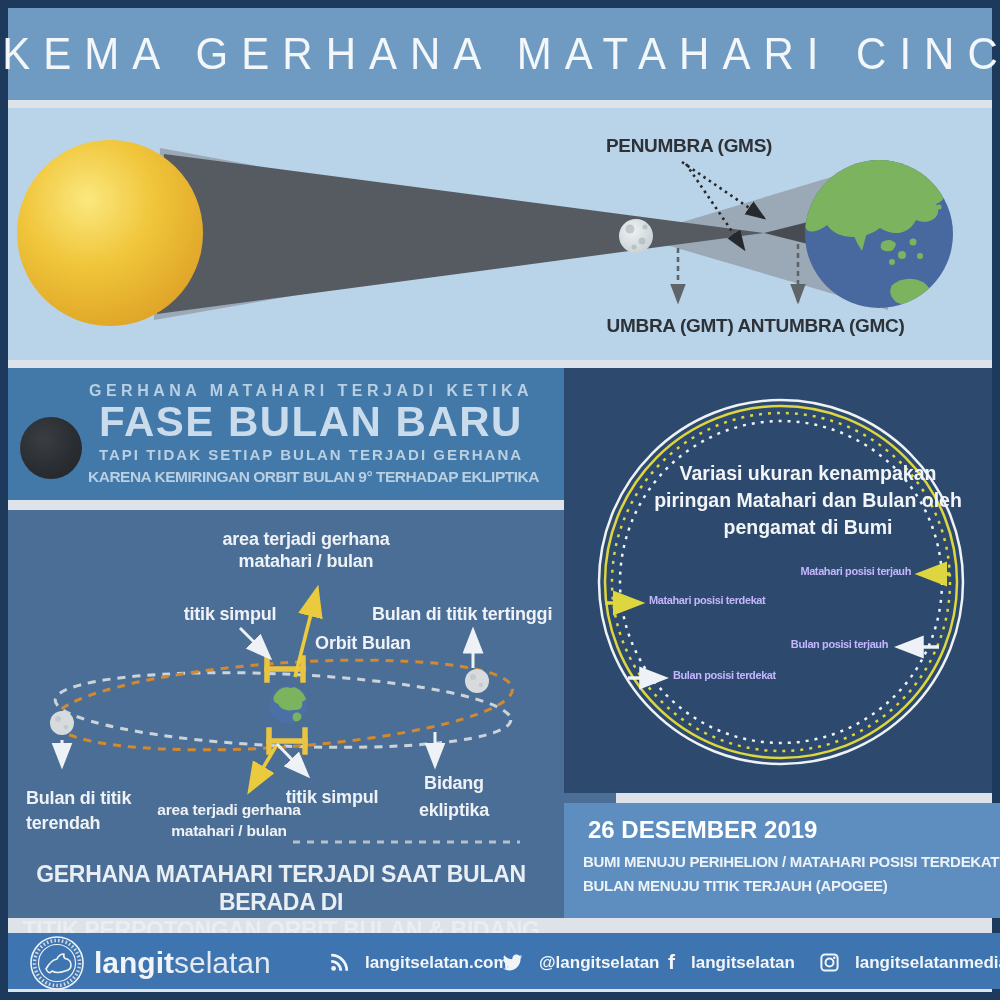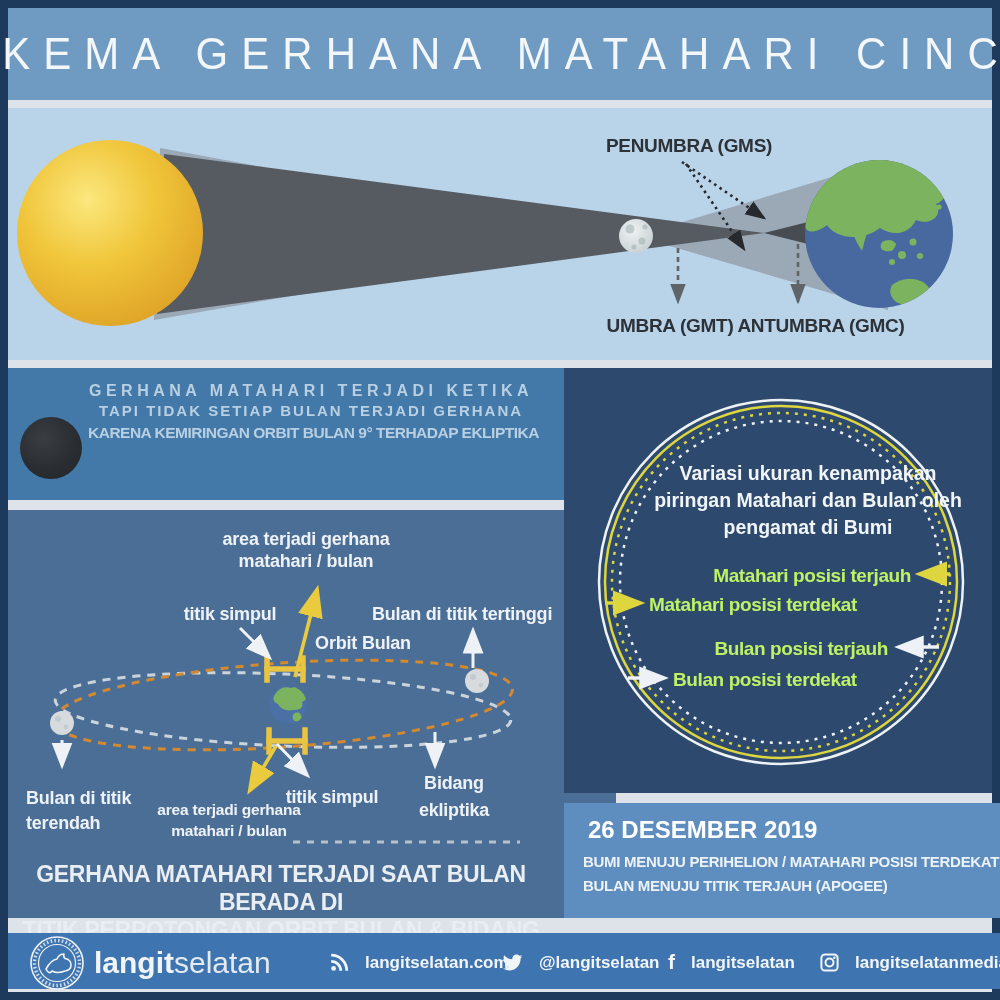--- a/index.html
+++ b/index.html
@@ -41,21 +41,21 @@
     background:radial-gradient(circle at 38% 35%, #3a3d42 0%, #2a2d31 55%, #222428 100%);}
   
   .olabel{position:absolute;color:#eef2f6;font-weight:700;font-size:18px;
     letter-spacing:-0.2px;white-space:nowrap;}
   .ocenter{text-align:center;}
   .ocaption{position:absolute;left:0;top:350px;width:546px;text-align:center;
     color:#e9eef3;font-weight:700;font-size:23px;line-height:28px;letter-spacing:-0.3px;}
   
   .vtitle{position:absolute;left:64px;top:92px;width:360px;text-align:center;
     color:#f2f5f8;font-weight:700;font-size:19.5px;line-height:27px;}
-  .vlabel{position:absolute;color:#bef264;font-weight:700;font-size:19px;
+  .vlabel{position:absolute;color:#c4b5fd;font-weight:700;font-size:11px;
     letter-spacing:-0.4px;white-space:nowrap;}
   
   .ddate{position:absolute;left:24px;top:13px;color:#ffffff;font-weight:700;font-size:24px;}
   .dline{position:absolute;left:19px;color:#edf2f7;font-weight:700;font-size:15px;
     letter-spacing:-0.3px;white-space:nowrap;}
   
   .brand{position:absolute;left:86px;top:13px;font-size:30px;color:#f2f5f8;white-space:nowrap;}
   .brand .b{font-weight:700;}
   .brand .l{font-weight:300;opacity:.92;}
   .social{position:absolute;top:0;height:59px;display:flex;align-items:center;gap:16px;
@@ -143,20 +143,21 @@
     </svg>
     <div class="shadow-label" style="left:596px;top:27px;width:170px;">PENUMBRA (GMS)</div>
     <div class="shadow-label" style="left:592px;top:207px;width:140px;">UMBRA (GMT)</div>
     <div class="shadow-label" style="left:728px;top:207px;width:170px;">ANTUMBRA (GMC)</div>
   </div>
 
   <div class="panel pmoon">
     <div class="newmoon"></div>
     <div class="nm-text">
       <div class="nm1">GERHANA MATAHARI TERJADI KETIKA</div>
+      <div class="nm2">FASE BULAN BARU</div>
       <div class="nm3">TAPI TIDAK SETIAP BULAN TERJADI GERHANA</div>
       <div class="nm4">KARENA KEMIRINGAN ORBIT BULAN 9° TERHADAP EKLIPTIKA</div>
     </div>
   </div>
 
   <div class="panel porbit">
     <svg width="546" height="408" viewBox="0 0 546 408">
       <defs>
         <marker id="oY" markerWidth="10" markerHeight="9" refX="7.5" refY="3.5" orient="auto">
           <path d="M0,0 L9,3.5 L0,7 Z" fill="#e9cb3d"></path>

